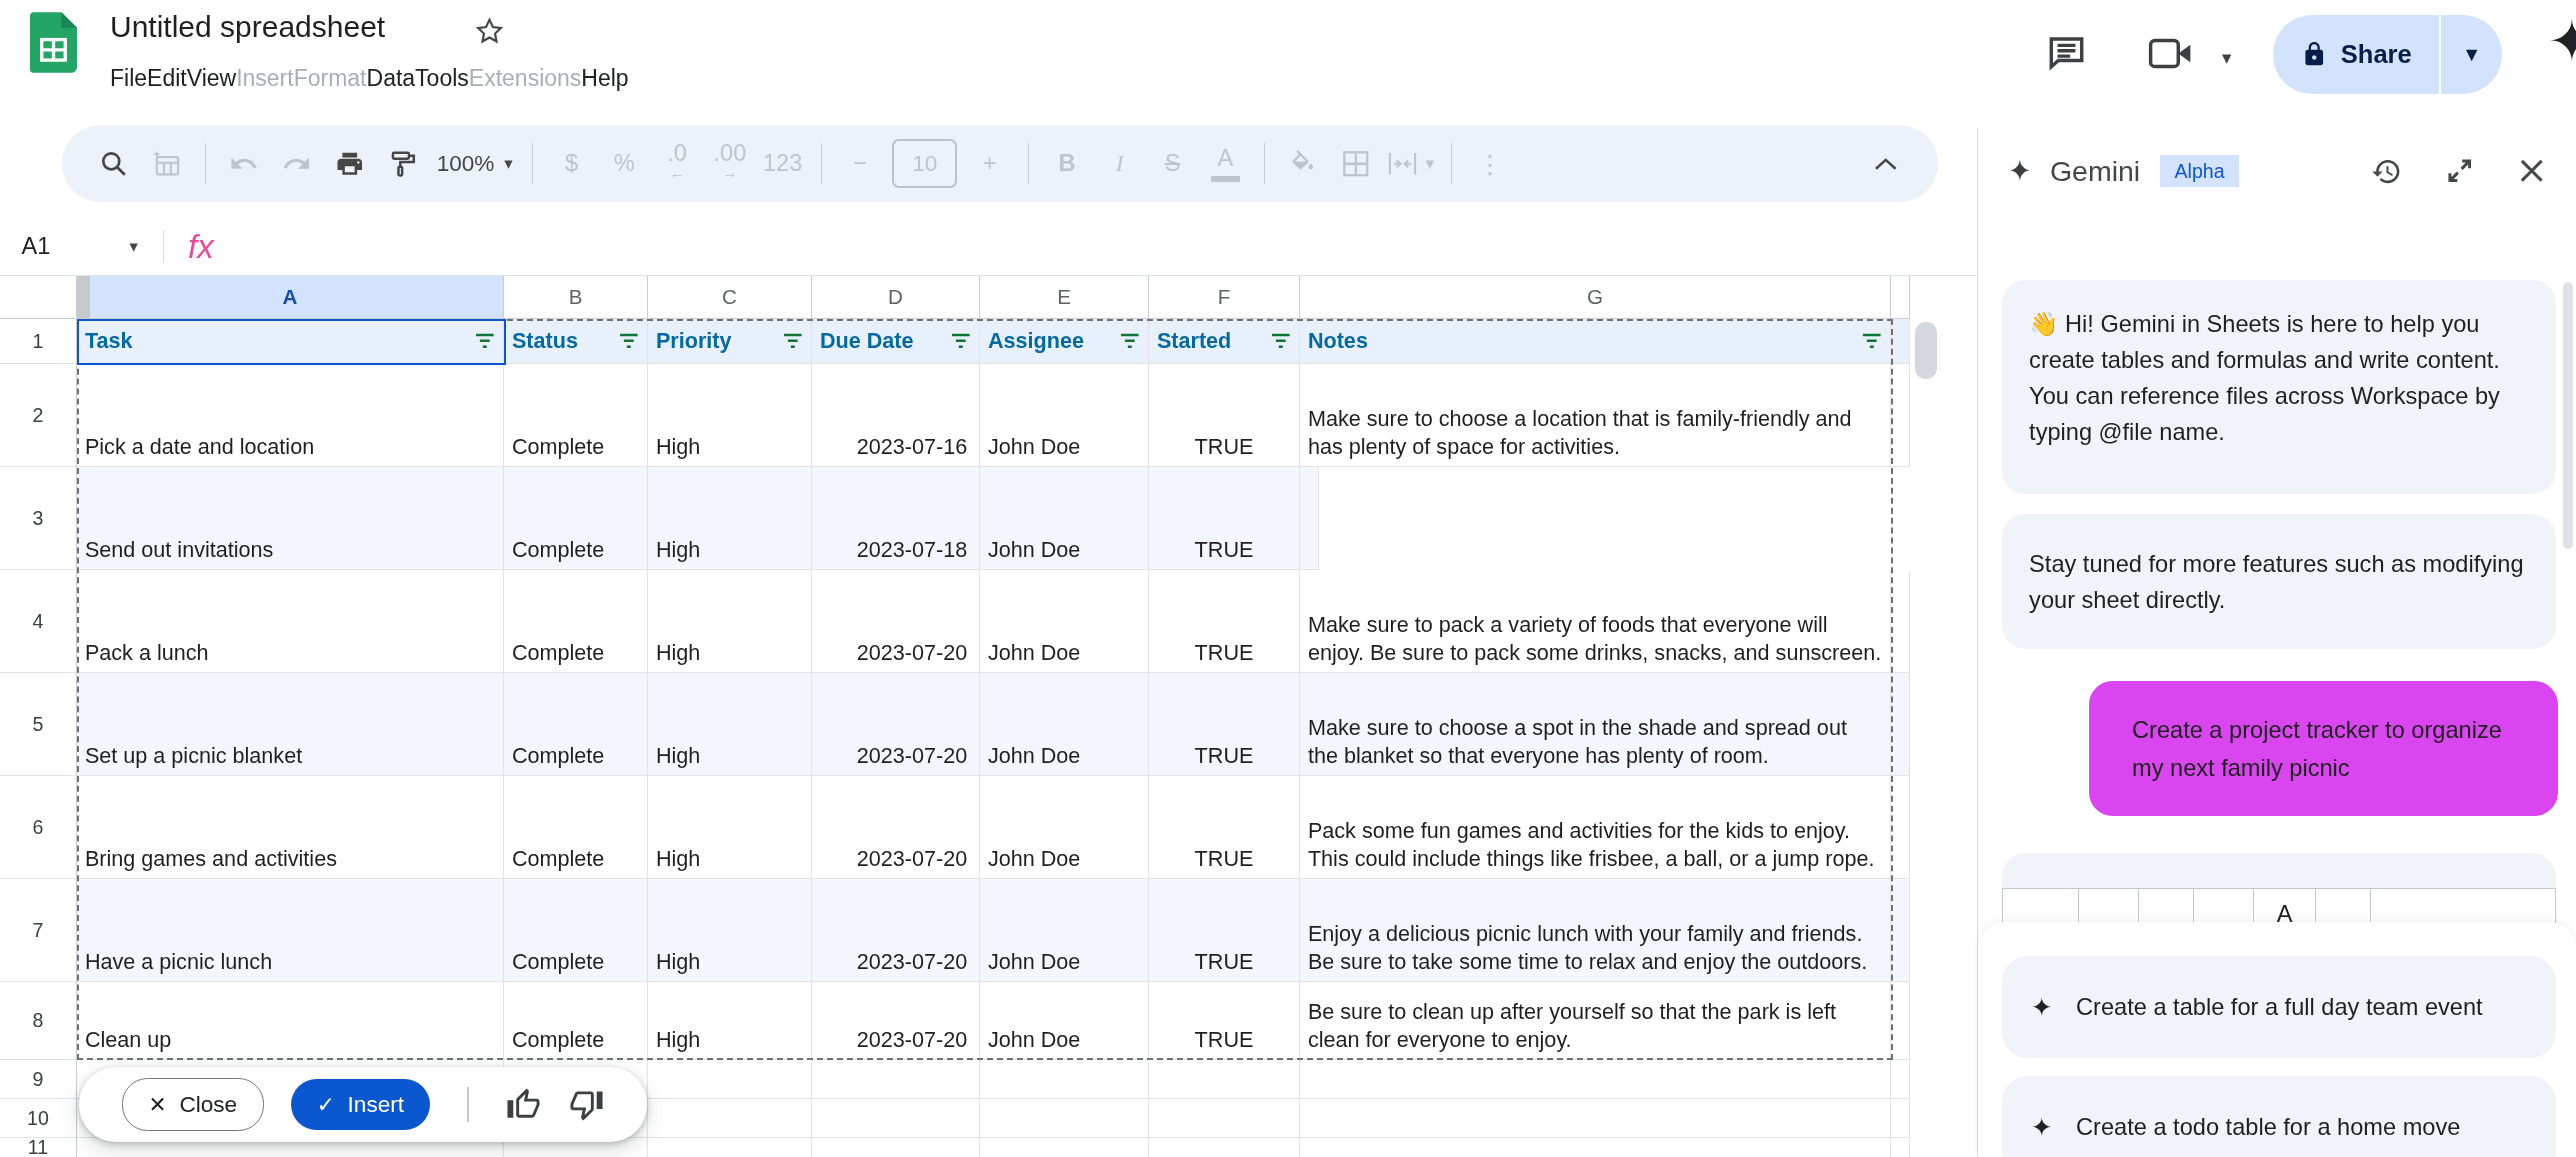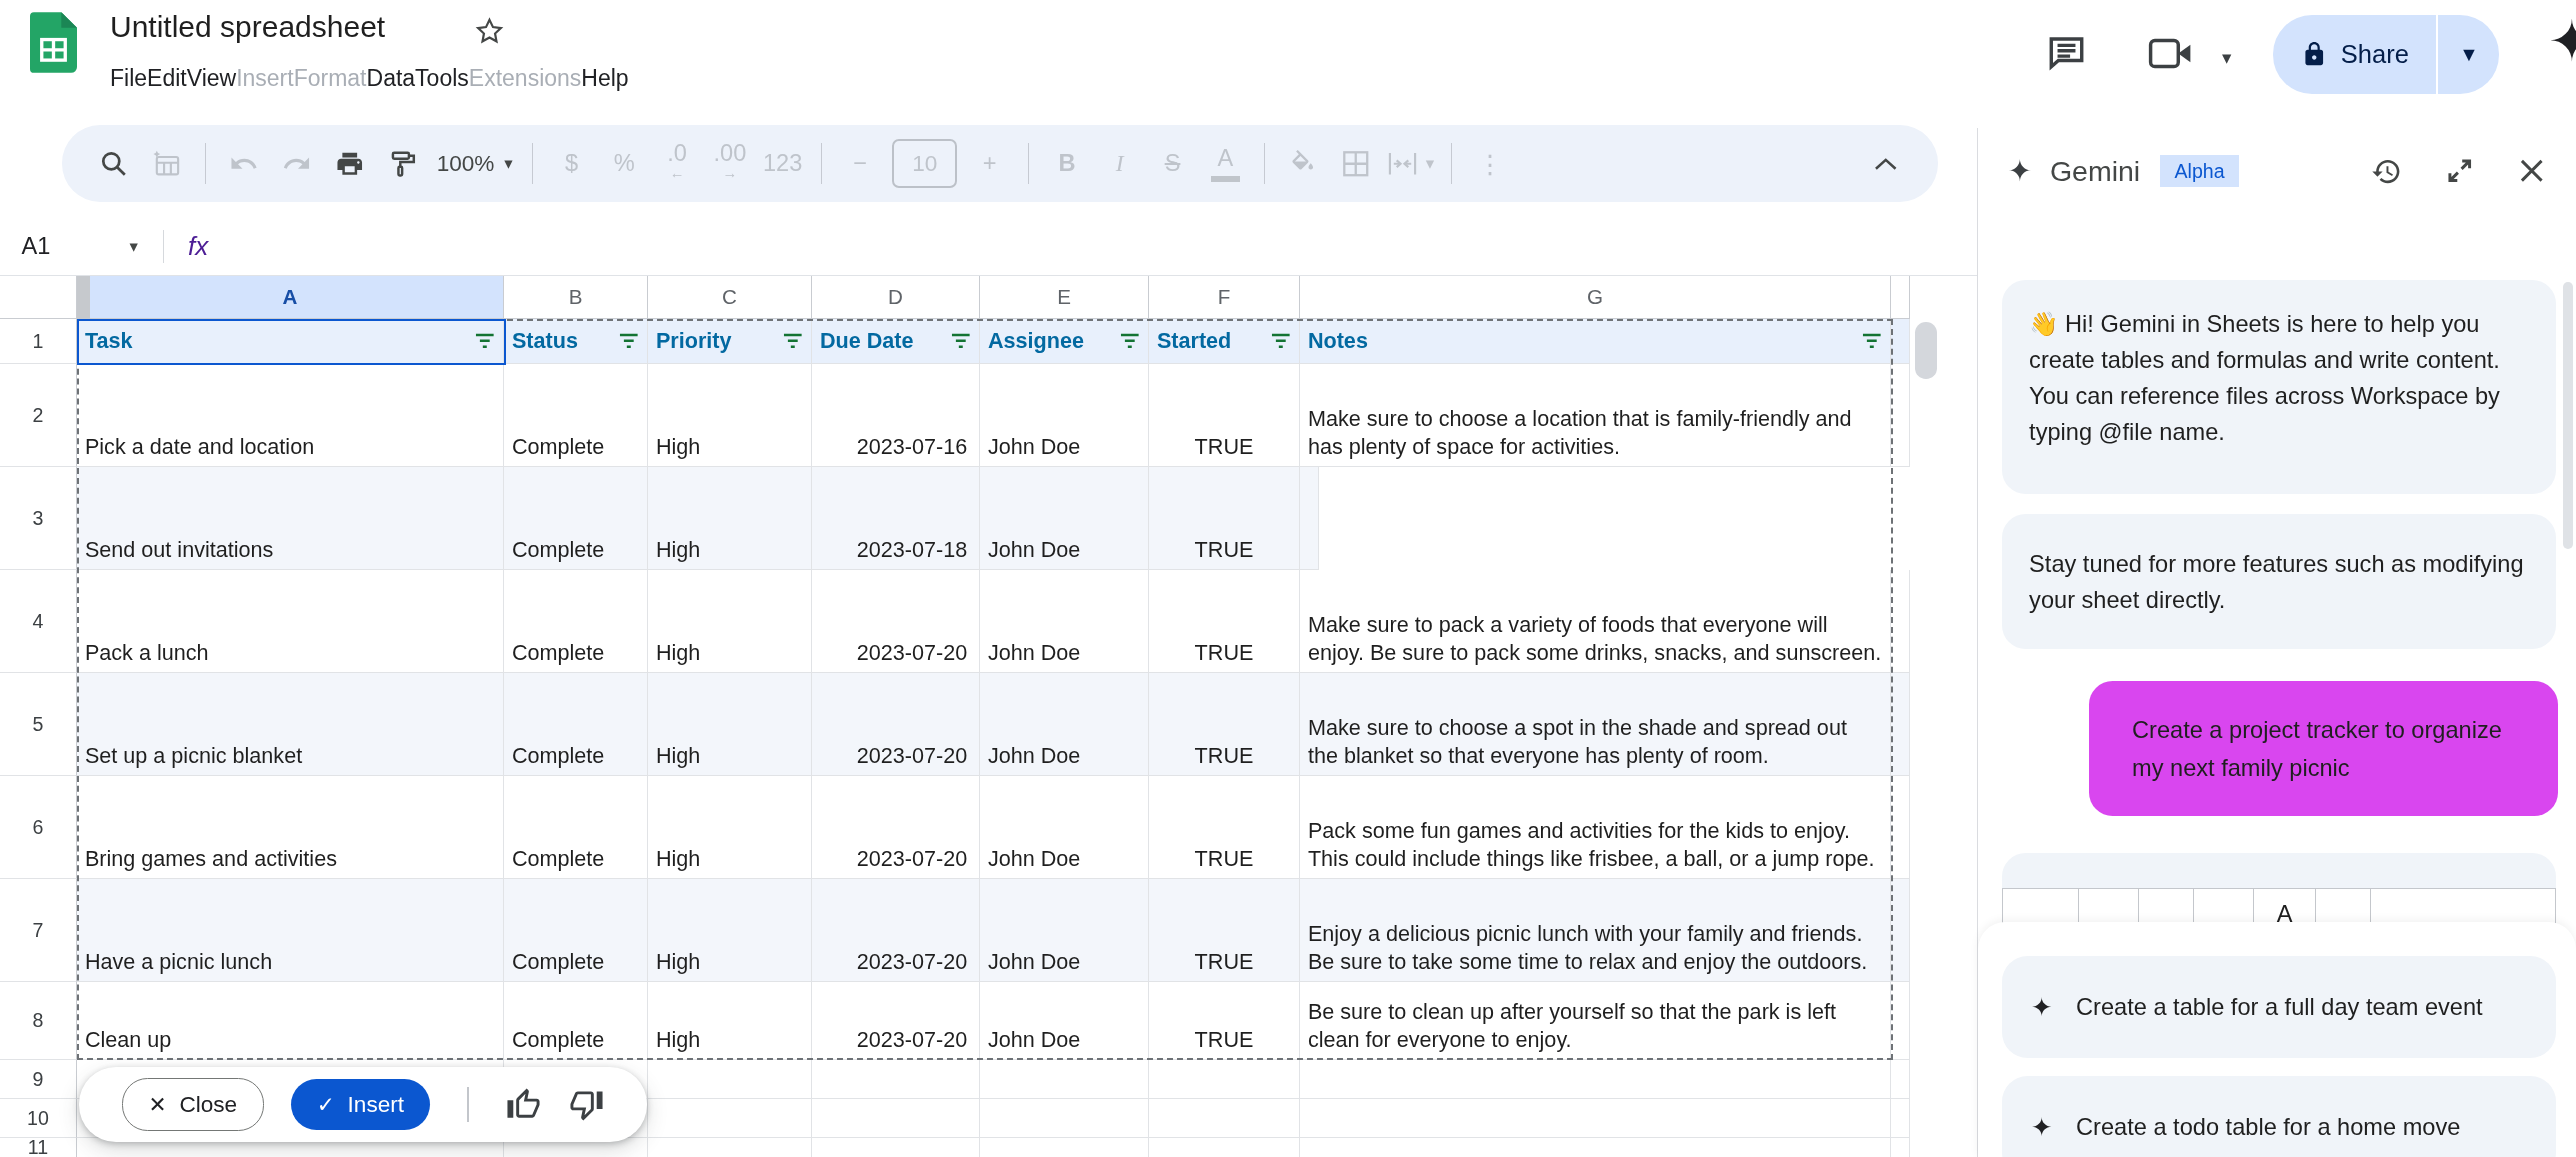--- a/index.html
+++ b/index.html
@@ -10,21 +10,21 @@
   .logo{position:absolute;left:29.5px;top:11.8px;width:47px;height:61px}
   .doc-title{position:absolute;left:110px;top:9.8px;font-size:30px;color:#1f1f1f}
   .star{position:absolute;left:474px;top:15.7px;color:#444746}
   .menubar{position:absolute;left:110px;top:65px;display:flex;font-size:23px;color:#202124}
   .menu{cursor:default}
   .menu.dim{color:#a9aeb5}
   .ticon{position:absolute;color:#3c4043}
   .share{position:absolute;left:2273px;top:14.7px;height:79px;background:#d3e3fd;border-radius:39px;
          display:flex;align-items:center;color:#041e49}
   .share .main{display:flex;align-items:center;gap:13.8px;padding:0 27.5px;height:100%}
-  .share .lbl{font-size:25.5px;font-weight:400}
+  .share .lbl{font-size:25.5px;font-weight:700}
   .share .sep{width:2px;height:100%;background:#fff}
   .share .dd{width:61px;text-align:center;font-size:19.6px}
   .corner-spark{position:absolute;left:2548px;top:7.9px;font-size:57px;color:#202124}
   
   .toolbar{position:absolute;left:62px;top:125px;width:1876px;height:77px;background:#edf2fa;
            border-radius:38px;display:flex;align-items:center;padding:0 25.5px;box-sizing:border-box}
   .tbi{display:flex;align-items:center;justify-content:center;min-width:43px;height:55px;
        margin:0 4.9px;color:#444746;font-size:23.6px;border-radius:7.9px;position:relative}
   .tbi.dis{color:#bfc4cb}
   .tbdiv{width:1px;height:41px;background:#c6cad2;margin:0 11.8px}
@@ -36,21 +36,21 @@
   .stack .arr{font-size:14.7px}
   .acolor{display:flex;flex-direction:column;align-items:center;gap:3.9px}
   .acolor .bar{width:29.5px;height:5.9px;background:#c0c5cb}
   .tspacer{flex:1}
   
   .fbar{position:absolute;left:0;top:218px;width:1977px;height:57px;border-bottom:1px solid #e0e3e7;
         display:flex;align-items:center;background:#fff}
   .cellref{padding-left:21.6px;width:108px;font-size:23.6px;color:#202124}
   .fbar .carat{color:#444746;margin-right:25.5px}
   .fdiv{width:1px;height:33px;background:#d6d9dd;margin-right:23.6px}
-  .fx{font-style:italic;font-size:26px;color:#4c1d95}
+  .fx{font-style:italic;font-size:33px;color:#ec4899}
   
   .grid{position:absolute;left:0;top:276px;width:1940px;background:#fff}
   .chead{display:flex;height:43px}
   .ch{box-sizing:border-box;background:#fff;border-right:1px solid #c9ccd1;border-bottom:1px solid #c9ccd1;
       display:flex;align-items:center;justify-content:center;font-size:20.6px;color:#5f6368}
   .ch.sel{background:#d3e3fd;color:#174ea6;font-weight:700}
   .trow{display:flex}
   .rn{width:77px;box-sizing:border-box;background:#fff;border-right:1px solid #c9ccd1;
       border-bottom:1px solid #e1e3e6;display:flex;align-items:center;justify-content:center;
       font-size:19.6px;color:#3c4043;flex:none}

